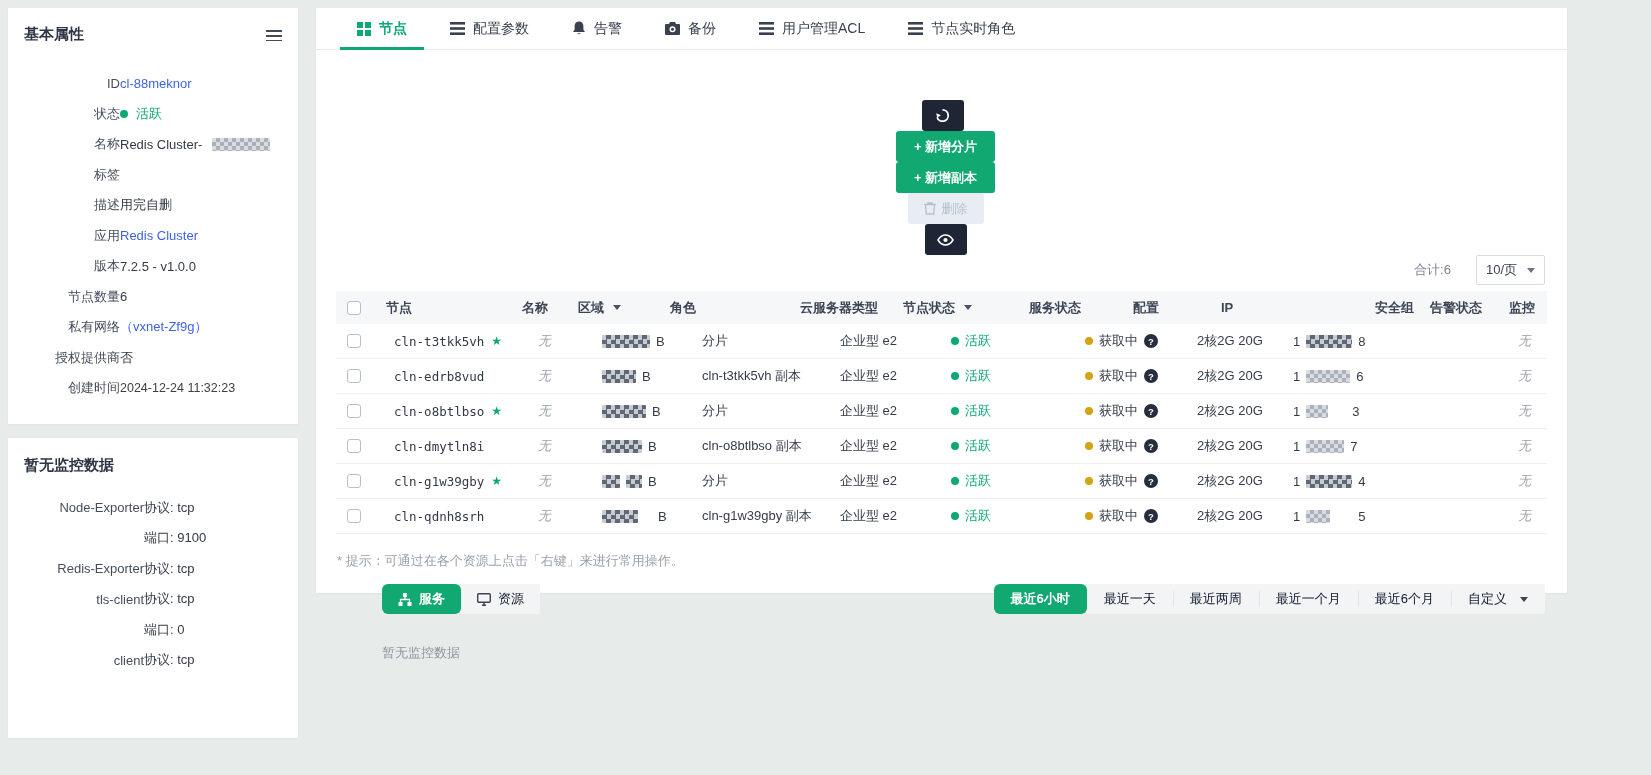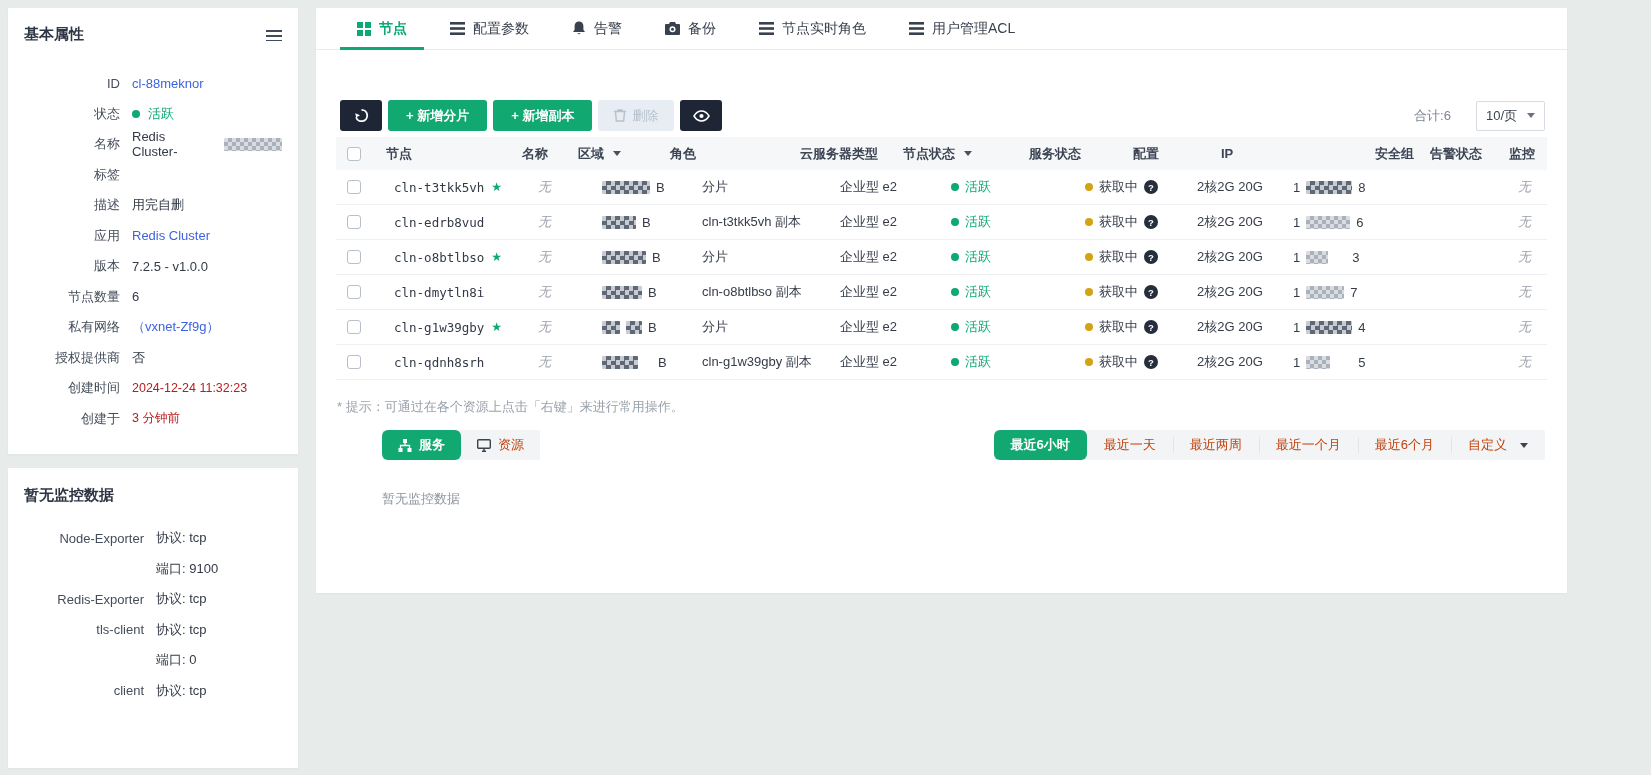--- a/index.html
+++ b/index.html
@@ -13,41 +13,41 @@
   .card-basic { padding:17px 16px 20px; }
   .card-ports { margin-top:14px; padding:18px 16px; height:300px; }
   .card-head { display:flex; align-items:center; justify-content:space-between; margin-bottom:24px; }
   .card-title { font-size:15px; font-weight:700; color:#2e3544; }
   .menu-ic { width:16px; height:12px; display:inline-block; cursor:pointer;
     background:linear-gradient(#434b59,#434b59) 0 1px/16px 2px no-repeat,
                linear-gradient(#434b59,#434b59) 0 6px/16px 2px no-repeat,
                linear-gradient(#434b59,#434b59) 0 11px/16px 2px no-repeat; }
   .frow { display:flex; align-items:center; min-height:30.5px; }
   .flabel { width:96px; text-align:right; color:#454d5b; flex:none; }
-  .fvalue { margin-left:12px; color:#333a46; display:flex; align-items:center; gap:8px; min-width:0; }
+  .fvalue { color:#333a46; display:flex; align-items:center; gap:8px; min-width:0; }
   .fvalue.link { color:#3e63e0; }
-  .fvalue.muted { color:#b91c1c; font-size:12.5px; }
+  .fvalue.muted { color:#404040; font-size:12.5px; }
   .dot { width:8px; height:8px; border-radius:50%; display:inline-block; flex:none; }
   .dot.g { background:#0ea873; }
   .dot.a { background:#d2a312; }
   .gtxt { color:#0ea873; }
   .mask { display:inline-block; height:13px; border-radius:1px; vertical-align:middle;
     background:repeating-conic-gradient(#aab1bb 0% 25%, #d9dde2 0% 50%) 0 0/8px 8px; }
   .mask.dk { background:repeating-conic-gradient(#5f6874 0% 25%, #c7ccd3 0% 50%) 0 0/9px 9px; }
   .name-mask { width:58px; margin-left:2px; }
 
   
   .main { position:absolute; left:316px; top:8px; width:1251px; height:585px; background:#fff; box-shadow:0 1px 2px rgba(20,30,50,.04); }
   .tabbar { height:42px; display:flex; align-items:stretch; padding-left:24px; border-bottom:1px solid #e8ebee; }
   .tab { display:flex; align-items:center; gap:8px; padding:0 17px; margin-right:9px; color:#39404e; cursor:pointer; position:relative; font-size:14px; }
   .tab .ticon { display:inline-flex; }
   .tab.active { color:#0ca877; font-weight:700; }
   .tab.active::after { content:""; position:absolute; left:0; right:0; bottom:-1px; height:3px; background:#0ea873; }
 
-  .toolbar { margin:50px 22px 0 24px; display:flex; align-items:center; }
+  .toolbar { margin:50px 22px 0 24px; display:flex; align-items:center;flex-direction:column; }
   .btn { height:31px; border:none; border-radius:3px; display:inline-flex; align-items:center; justify-content:center; gap:6px; font-size:13px; cursor:pointer; font-family:inherit; }
   .btn-dark { width:42px; background:#1e2636; color:#fff; }
   .btn-green { background:#11a872; color:#fff; padding:0 18px; margin-left:6px; font-weight:600; }
   .btn-disabled { background:#e7edf3; color:#b6c1cd; padding:0 16px; margin-left:6px; cursor:default;text-align:right; }
   .btn + .btn-dark { margin-left:6px; }
   .tb-right { margin-left:auto; display:flex; align-items:center; gap:25px; }
   .total { color:#7d8591; }
   .pagesize { height:30px; min-width:64px; border:1px solid #d7dce2; border-radius:2px; background:#fff; display:inline-flex; align-items:center; gap:10px; padding:0 9px; color:#3c4350; cursor:pointer; }
   .caret { width:0; height:0; border-left:4px solid transparent; border-right:4px solid transparent; border-top:5px solid #6b7380; display:inline-block; }
 
@@ -64,21 +64,21 @@
   .qm { width:14px; height:14px; border-radius:50%; background:#262e3e; color:#fff; font-size:9.5px; font-weight:700; display:inline-flex; align-items:center; justify-content:center; cursor:pointer; font-style:normal; }
   .scaret { width:0; height:0; border-left:4px solid transparent; border-right:4px solid transparent; border-top:5px solid #4a5261; display:inline-block; margin-left:3px; cursor:pointer; }
   .radio { width:14px; height:14px; border-radius:50%; border:1.5px solid #b7bec7; display:inline-flex; align-items:center; justify-content:center; cursor:pointer; background:#fff; }
   .radio.sel { border-color:#2e6be6; }
   .radio.sel::after { content:""; width:7px; height:7px; border-radius:50%; background:#2e6be6; }
 
   .hint { margin:18px 0 0 21px; color:#99a1ab; }
 
   .controls { margin:14px 22px 0 66px; display:flex; align-items:center; justify-content:space-between; }
   .seg { display:inline-flex; background:#f2f4f6; border-radius:2px; }
-  .seg-item { height:30px; display:inline-flex; align-items:center; gap:7px; padding:0 16px; color:#c2410c; cursor:pointer; position:relative; }
+  .seg-item { height:30px; display:inline-flex; align-items:center; gap:7px; padding:0 16px; color:#0f172a; cursor:pointer; position:relative; }
   .seg-item.active { background:#11a872; color:#fff; font-weight:600; border-radius:6px; }
   .tseg .seg-item { padding:0 17px; }
   .tseg .seg-item:not(:first-child)::before { content:""; position:absolute; left:0; top:7px; bottom:7px; width:1px; background:#e2e5e9; }
   .tseg .seg-item.active::before, .tseg .seg-item.active + .seg-item::before { display:none; }
   .tseg .caret { border-top-color:#3c424e; margin-left:6px; }
 
   .empty { margin:30px 0 0 66px; color:#8d949e; }
 
   svg { display:block; }
 </style>
@@ -135,24 +135,20 @@
         <div class="flabel">私有网络</div>
         <div class="fvalue link">（vxnet-Zf9g）</div>
       </div>
       <div class="frow">
         <div class="flabel">授权提供商</div>
         <div class="fvalue">否</div>
       </div>
       <div class="frow">
         <div class="flabel">创建时间</div>
         <div class="fvalue muted">2024-12-24 11:32:23</div>
-      </div>
-      <div class="frow">
-        <div class="flabel">创建于</div>
-        <div class="fvalue muted">3 分钟前</div>
       </div>
     </div>
 
     <div class="card card-ports">
       <div class="card-head" style="margin-bottom:18px;">
         <div class="card-title">暂无监控数据</div>
       </div>
       <div class="frow">
         <div class="flabel" style="width:120px">Node-Exporter</div>
         <div class="fvalue">协议: tcp</div>
@@ -224,31 +220,31 @@
         <span>备份</span>
       </div>
       <div class="tab">
         <span class="ticon">
           <svg width="15" height="13">
               <rect y="0" width="15" height="2.6" fill="#39404e"></rect>
               <rect y="5.2" width="15" height="2.6" fill="#39404e"></rect>
               <rect y="10.4" width="15" height="2.6" fill="#39404e"></rect>
             </svg>
         </span>
-        <span>节点实时角色</span>
+        <span>用户管理ACL</span>
       </div>
       <div class="tab">
         <span class="ticon">
           <svg width="15" height="13">
               <rect y="0" width="15" height="2.6" fill="#39404e"></rect>
               <rect y="5.2" width="15" height="2.6" fill="#39404e"></rect>
               <rect y="10.4" width="15" height="2.6" fill="#39404e"></rect>
             </svg>
         </span>
-        <span>用户管理ACL</span>
+        <span>节点实时角色</span>
       </div>
     </div>
 
     <div class="toolbar">
       <button class="btn btn-dark">
         <svg width="15" height="15" viewBox="0 0 15 15">
             <path d="M7.5 1.8a5.7 5.7 0 1 1-5.4 7.4" fill="none" stroke="#fff" stroke-width="1.8"></path>
             <path d="M1.2 5.2 2.2 9.4 6 7.2z" fill="#fff"></path>
           </svg>
       </button>

